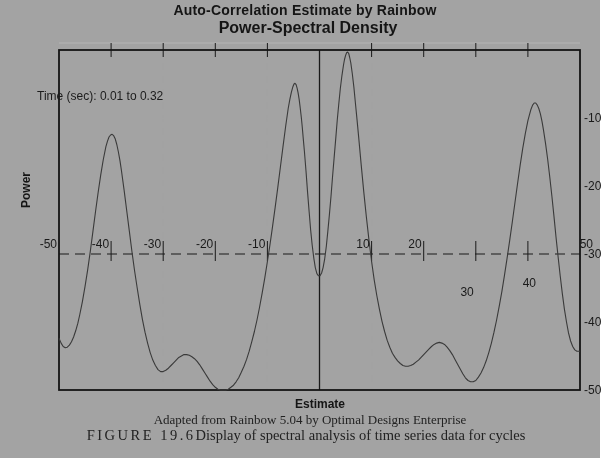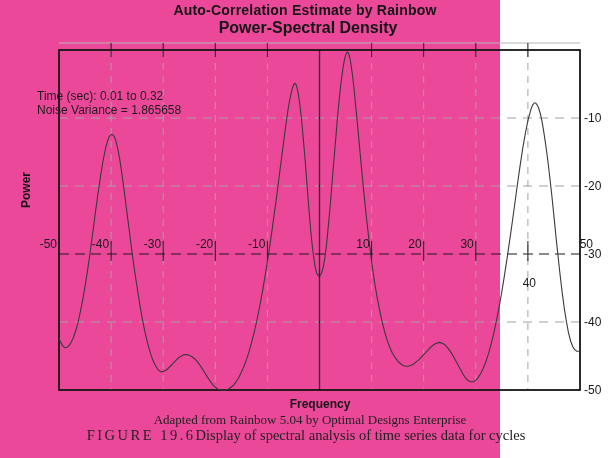--- a/index.html
+++ b/index.html
@@ -1,17 +1,17 @@
 <!DOCTYPE html>
 <html><head>
 <meta charset="utf-8">
 <style>
   html,body{margin:0;padding:0;background:#ffffff;}
   body{width:610px;height:458px;overflow:hidden;font-family:"Liberation Sans",sans-serif;}
-  #canvas{position:relative;width:500px;height:458px;background:#ec4899;}
+  #canvas{position:relative;width:600px;height:458px;background:#a3a3a3;}
   #plot-svg{position:absolute;left:0;top:0;width:610px;height:458px;}
   .title{position:absolute;left:0;top:2px;width:610px;text-align:center;
          font-size:14px;font-weight:bold;color:#151515;letter-spacing:0.2px;}
   .subtitle{position:absolute;left:3px;top:19px;width:610px;text-align:center;
          font-size:16px;font-weight:bold;color:#151515;}
   .annot{position:absolute;left:37px;top:90px;font-size:12px;line-height:13.5px;color:#1c1c1c;}
   .ylabel{position:absolute;left:-14px;top:183px;width:80px;text-align:center;
          transform:rotate(-90deg);font-size:12px;font-weight:bold;color:#151515;}
   .xlabel{position:absolute;left:30px;top:397px;width:580px;text-align:center;
          font-size:12px;font-weight:bold;color:#151515;}
@@ -63,42 +63,41 @@
       <path d="M59.0 338.3L61.1 343.1L63.2 346.5L65.3 347.8L67.3 347.2L69.4 345.1L71.5 341.7L73.6 337.0L75.7 330.8L77.8 323.4L79.8 314.5L82.4 301.6L85.0 286.6L87.7 269.6L90.3 251.3L92.9 231.6L95.5 211.8L98.1 192.8L100.7 175.1L103.3 159.5L105.9 146.6L107.5 141.1L109.0 137.0L110.6 135.0L112.1 134.3L113.7 135.7L115.3 139.1L116.8 144.5L118.4 152.0L120.0 160.8L121.5 171.0L124.1 190.1L126.7 210.5L129.3 230.9L131.9 251.3L134.5 270.3L137.2 288.0L139.8 304.3L142.4 319.3L145.0 332.2L147.6 343.1L150.2 352.6L152.8 360.1L155.4 365.5L158.0 369.6L160.6 371.6L163.2 371.6L165.8 370.3L168.4 368.2L171.0 365.5L173.6 362.8L176.2 360.1L178.8 357.4L181.4 356.0L184.0 354.6L186.6 354.6L189.3 355.3L191.9 356.7L194.5 358.7L197.1 361.4L199.7 364.8L202.3 368.9L204.9 373.0L207.5 377.1L210.1 381.2L212.7 384.6L215.3 387.3L217.9 389.3L220.5 390.0L223.1 390.0L225.7 390.0L228.3 389.3L230.9 387.3L233.5 385.2L236.1 381.8L238.7 377.8L241.3 372.3L244.0 366.2L246.6 359.4L249.2 351.2L251.8 341.7L254.4 331.5L257.0 320.0L259.6 307.0L262.2 292.8L264.8 277.8L267.4 261.5L270.0 244.5L272.6 226.1L275.2 207.1L277.8 187.4L280.4 167.0L283.0 146.6L285.6 126.8L288.2 108.5L289.8 99.6L291.4 92.2L292.9 86.7L294.0 84.0L295.0 83.3L296.1 84.7L297.1 88.1L298.1 92.8L299.2 99.6L300.2 107.8L301.3 117.3L302.3 127.5L303.3 139.1L304.4 151.3L306.0 171.0L307.5 191.4L309.1 211.2L310.6 229.5L312.2 245.2L313.8 258.1L315.3 267.6L316.9 273.7L318.5 275.8L320.0 275.8L321.6 273.0L323.1 267.6L324.7 258.8L326.3 246.5L327.8 231.6L329.4 214.6L331.0 196.2L332.5 177.2L334.1 158.1L335.7 139.1L337.2 120.7L338.8 103.7L340.3 88.8L341.9 75.8L343.5 65.0L344.5 59.5L345.6 55.4L346.6 52.7L347.6 52.0L348.7 53.4L349.7 57.5L350.8 62.9L352.3 73.8L353.9 87.4L355.4 103.0L357.0 119.4L358.6 136.4L361.2 164.9L363.8 192.1L366.4 217.3L369.0 240.4L371.6 261.5L374.2 279.8L376.8 295.5L379.4 309.1L382.0 321.3L384.6 331.5L387.2 340.4L389.8 347.2L392.4 353.3L395.0 357.4L397.6 360.8L400.3 363.5L402.9 365.5L405.5 366.2L408.1 366.2L410.7 365.5L413.3 364.2L415.9 362.1L418.5 360.1L421.1 357.4L423.7 354.6L426.3 351.9L428.9 349.2L431.5 346.5L434.1 344.4L436.7 343.1L439.3 342.4L441.9 343.1L444.5 344.4L447.1 347.2L449.8 350.6L452.4 354.6L455.0 359.4L457.6 364.2L460.2 368.9L462.8 373.7L465.4 377.8L468.0 380.5L470.6 381.8L473.2 381.8L475.8 380.5L478.4 377.1L481.0 373.0L483.6 367.6L486.2 360.8L488.8 352.6L491.4 343.1L494.0 332.2L496.6 320.0L499.2 306.4L501.9 291.4L504.5 275.1L507.1 258.1L509.7 240.4L512.3 222.0L514.9 203.0L517.5 184.0L520.1 165.6L522.7 148.6L525.3 133.6L527.9 120.7L529.5 114.6L531.0 109.2L532.6 105.1L534.2 103.0L535.7 103.0L537.3 105.1L538.8 108.5L540.4 113.9L542.0 121.4L543.5 130.2L545.6 143.8L547.7 159.5L549.8 177.2L551.9 196.2L554.0 216.6L556.0 237.0L558.1 256.7L560.2 275.8L562.3 293.4L564.4 309.1L566.5 322.0L568.5 332.9L570.6 341.0L572.7 346.5L574.8 349.9L576.9 351.2L580.0 351.2" fill="none" stroke="#3a3a3a" stroke-width="1.1" stroke-linejoin="round"></path>
     </svg>
 
   <div class="title">Auto-Correlation Estimate by Rainbow</div>
   <div class="subtitle">Power-Spectral Density</div>
 
   <div class="ylabel">Power</div>
 
   <div class="annot">
     <div>Time (sec):  0.01 to 0.32</div>
-    <div>Noise Variance = 1.865658</div>
   </div>
 
   <div id="xticks">
       <div class="xtick" style="left: 57px;">-50</div>
       <div class="xtick" style="left: 109.1px;">-40</div>
       <div class="xtick" style="left: 161.2px;">-30</div>
       <div class="xtick" style="left: 213.3px;">-20</div>
       <div class="xtick" style="left: 265.4px;">-10</div>
       <div class="xtick" style="left: 369.6px;">10</div>
       <div class="xtick" style="left: 421.7px;">20</div>
-      <div class="xtick" style="left: 473.8px;">30</div>
+      <div class="xtick" style="left: 473.8px; margin-top: 48px;">30</div>
       <div class="xtick" style="left: 536px; margin-top: 39px;">40</div>
       <div class="xtick" style="left: 578px; margin-left: 15px;">50</div>
     </div>
   <div id="yticks">
       <div class="ytick" style="top: 111px;">-10</div>
       <div class="ytick" style="top: 179px;">-20</div>
       <div class="ytick" style="top: 247px;">-30</div>
       <div class="ytick" style="top: 315px;">-40</div>
       <div class="ytick" style="top: 383px;">-50</div>
     </div>
 
-  <div class="xlabel">Frequency</div>
+  <div class="xlabel">Estimate</div>
 
   <div class="cap1">Adapted from Rainbow 5.04 by Optimal Designs Enterprise</div>
   <div class="cap2">
     <span class="figlabel">FIGURE 19.6</span><span>Display of spectral analysis of time series data for cycles</span>
   </div>
 </div>
 
 </body></html>

